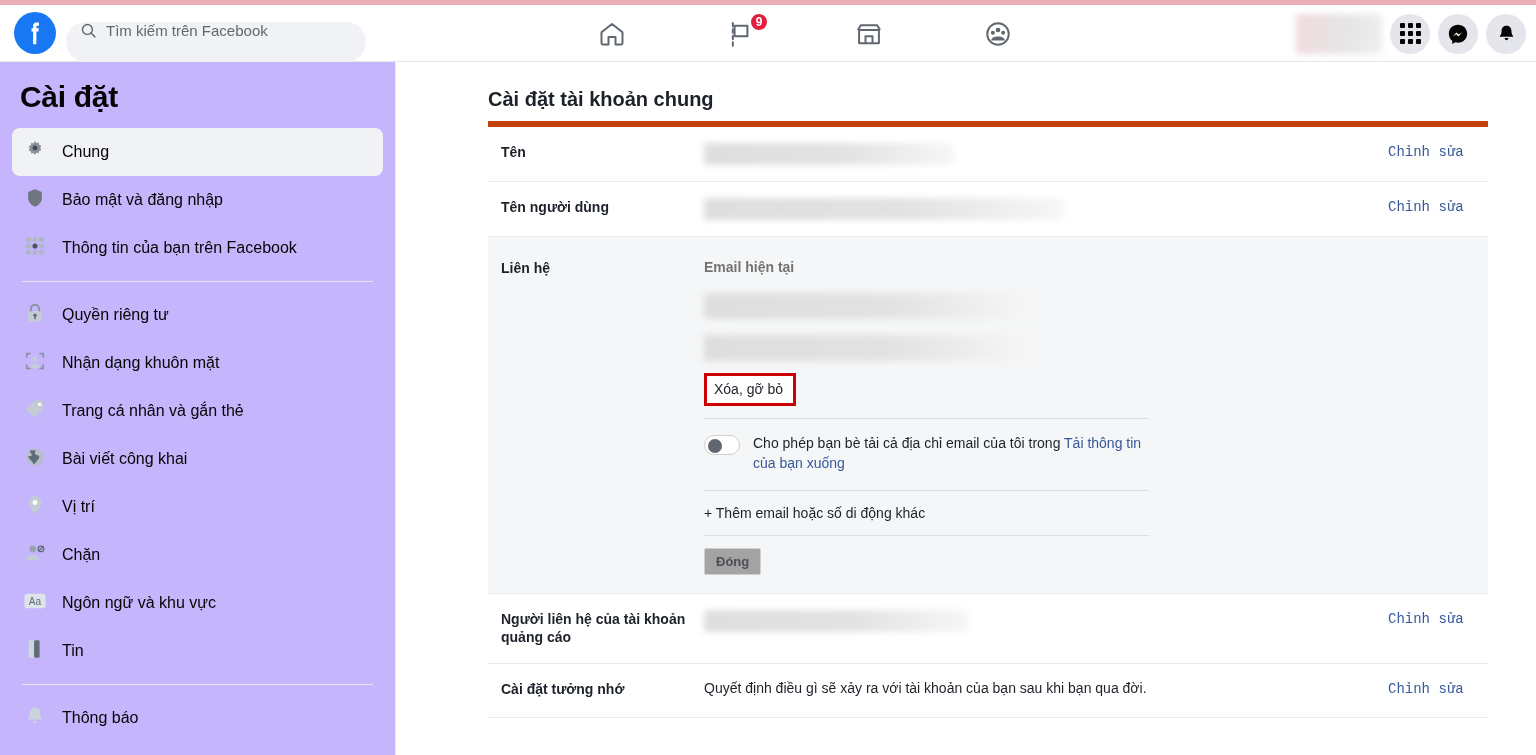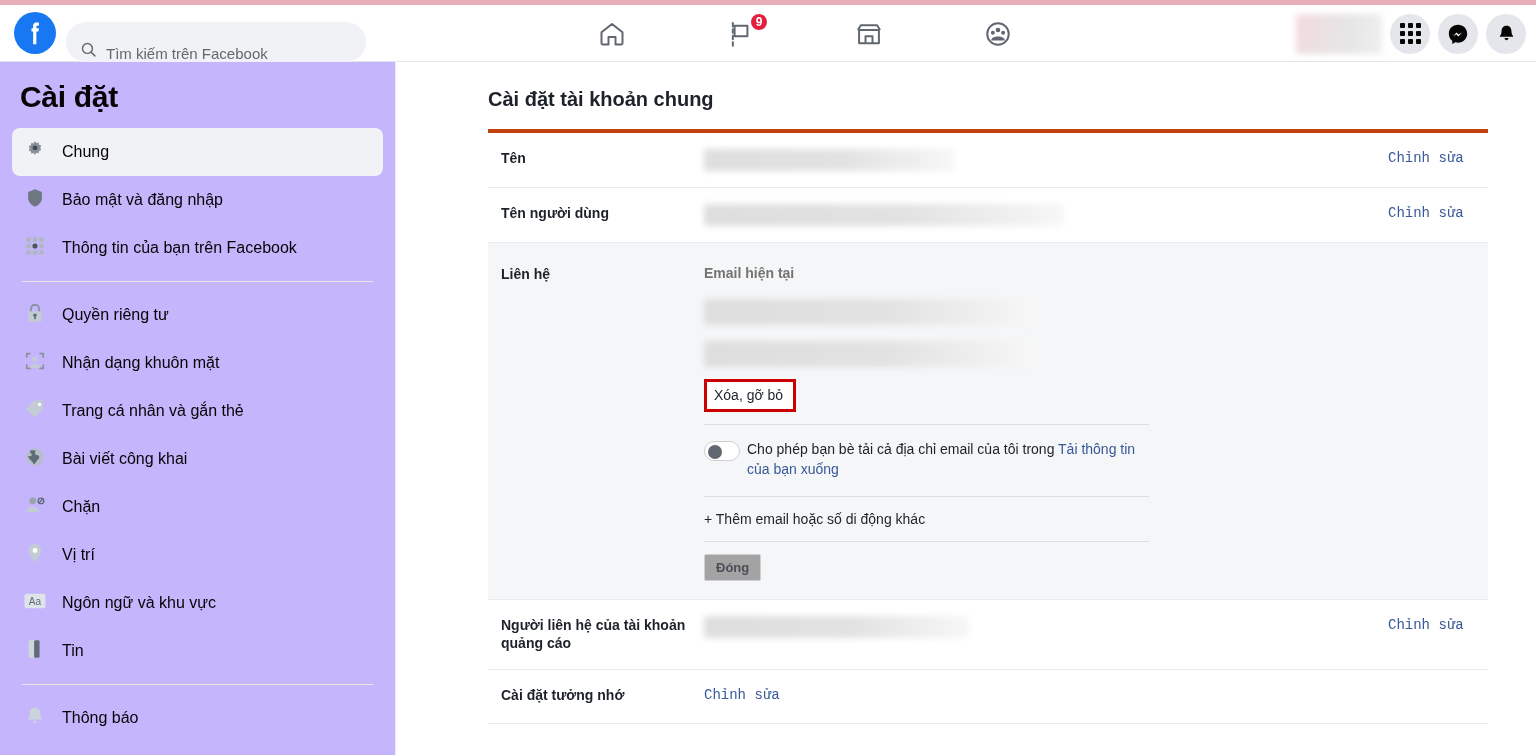--- a/index.html
+++ b/index.html
@@ -29,21 +29,21 @@
     display: flex; align-items: center;
   }
   .hdr-left { display: flex; align-items: center; padding-left: 14px; gap: 10px; }
   .fb-logo {
     width: 42px; height: 42px; border-radius: 50%;
     background: #1877f2; position: relative; flex: 0 0 auto;
     display: flex; align-items: center; justify-content: center;
   }
   .fb-logo svg { display: block; }
   .search-box {
-    display: flex; align-items: flex-end; gap: 9px;
+    display: flex; align-items: flex-start; gap: 9px;
     width: 300px; height: 40px;
     background: #f0f2f5; border-radius: 20px;
     padding: 0 14px;
     margin-top: 17px;
   }
   .search-box .mag { flex: 0 0 auto; }
   .search-ph { font-size: 15px; color: #65676b; white-space: nowrap; }
 
   .hdr-center {
     position: absolute; left: 560px; top: 0;
@@ -111,23 +111,23 @@
   
   .main {
     position: absolute; top: 62px; left: 397px;
     width: 1139px; height: 693px;
     background: #ffffff;
     overflow: hidden;
   }
   .main-inner { padding: 26px 48px 0 91px; }
   .page-title {
     font-size: 20px; font-weight: bold; color: #1d2129;
-    margin-bottom: 18px;
-  }
-  .rows { border-top: 4px solid #c2410c; }
+    margin-bottom: 10px;
+  }
+  .rows { border-top: 6px solid #c2410c; }
   .row {
     display: flex; align-items: flex-start;
     border-bottom: 1px solid #e9ebee;
     padding: 16px 0;
     min-height: 54px;
   }
   .row-label {
     width: 216px; flex: 0 0 216px;
     font-size: 14px; font-weight: bold; color: #1d2129;
     line-height: 1.35; padding-left: 13px;
@@ -156,21 +156,21 @@
   .email-item .blurbar { height: 26px; }
   .annot-box {
     display: inline-block;
     border: 3px solid #cc0000;
     background: #ffffff;
     padding: 4px 10px 5px 7px;
     margin-top: 2px;
   }
   .annot-text { font-size: 14px; color: #1d2129; white-space: nowrap; }
   .toggle-row {
-    display: flex; align-items: flex-start; gap: 7px;
+    display: flex; align-items: flex-start; gap: 13px;
     padding: 14px 0 16px 0;
     width: 445px;
     border-top: 1px solid #dcdee1;
     margin-top: 12px;
   }
   .toggle {
     width: 36px; height: 20px; border-radius: 10px;
     background: #ffffff; border: 1px solid #ccd0d5;
     position: relative; flex: 0 0 auto; margin-top: 2px; cursor: pointer;
   }
@@ -360,36 +360,36 @@
           <svg width="22" height="22" viewBox="0 0 24 24" aria-hidden="true">
             <circle cx="12" cy="12" r="9.5" fill="#b6bfc9"></circle>
             <path d="M7 4.5c-1 2 .5 3 1.5 4.5s-2 2.5-3.5 2 1 4 3 5 1.5 3.5 3 3.5 2-2.5 3.5-4 2.5-2 2-4-3-1-4-2.5-.5-3 .5-4z" fill="#5f6b77"></path>
           </svg>
         </span>
         <span class="sb-label">Bài viết công khai</span>
       </div>
       <div class="sb-item">
         <span class="sb-icon">
           <svg width="22" height="22" viewBox="0 0 24 24" aria-hidden="true">
+            <path d="M12 2.2c-4 0-7 3-7 7 0 5 7 12.6 7 12.6s7-7.6 7-12.6c0-4-3-7-7-7z" fill="#c3cbd4"></path>
+            <circle cx="12" cy="9.2" r="2.7" fill="#ffffff"></circle>
+          </svg>
+        </span>
+        <span class="sb-label">Vị trí</span>
+      </div>
+      <div class="sb-item">
+        <span class="sb-icon">
+          <svg width="22" height="22" viewBox="0 0 24 24" aria-hidden="true">
             <circle cx="9.5" cy="7.5" r="3.6" fill="#9aa4ae"></circle>
             <path d="M2.5 20c0-3.9 3.2-6.2 7-6.2s7 2.3 7 6.2z" fill="#c3cbd4"></path>
             <circle cx="18.5" cy="7.5" r="3.1" fill="none" stroke="#5f6b77" stroke-width="1.4"></circle>
             <line x1="16.4" y1="9.6" x2="20.6" y2="5.4" stroke="#5f6b77" stroke-width="1.4"></line>
           </svg>
         </span>
         <span class="sb-label">Chặn</span>
-      </div>
-      <div class="sb-item">
-        <span class="sb-icon">
-          <svg width="22" height="22" viewBox="0 0 24 24" aria-hidden="true">
-            <path d="M12 2.2c-4 0-7 3-7 7 0 5 7 12.6 7 12.6s7-7.6 7-12.6c0-4-3-7-7-7z" fill="#c3cbd4"></path>
-            <circle cx="12" cy="9.2" r="2.7" fill="#ffffff"></circle>
-          </svg>
-        </span>
-        <span class="sb-label">Vị trí</span>
       </div>
       <div class="sb-item">
         <span class="sb-icon">
           <svg width="24" height="22" viewBox="0 0 26 24" aria-hidden="true">
             <rect x="1.5" y="4" width="23" height="16" rx="3" fill="#dfe4e9"></rect>
             <text x="13" y="16" font-family="Liberation Sans, sans-serif" font-size="11" fill="#5f6b77" text-anchor="middle">Aa</text>
           </svg>
         </span>
         <span class="sb-label">Ngôn ngữ và khu vực</span>
       </div>
@@ -492,20 +492,21 @@
           <div class="row-value">
             <div class="blurbar" style="width:265px"></div>
           </div>
           <div class="row-action">
             <span class="edit-link">Chỉnh sửa</span>
           </div>
         </div>
 
         <div class="row">
           <div class="row-label">Cài đặt tưởng nhớ</div>
+          <div class="row-value">Quyết định điều gì sẽ xảy ra với tài khoản của bạn sau khi bạn qua đời.</div>
           <div class="row-action">
             <span class="edit-link">Chỉnh sửa</span>
           </div>
         </div>
 
       </div>
     </div>
   </div>
 
 </div>

